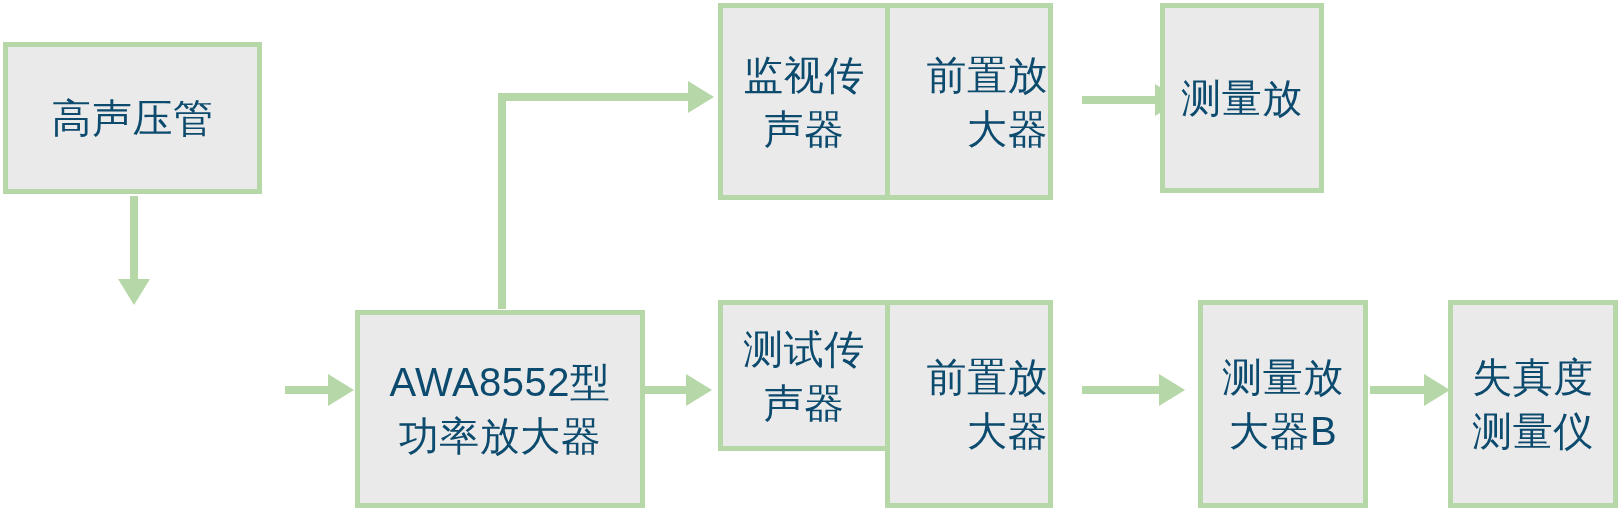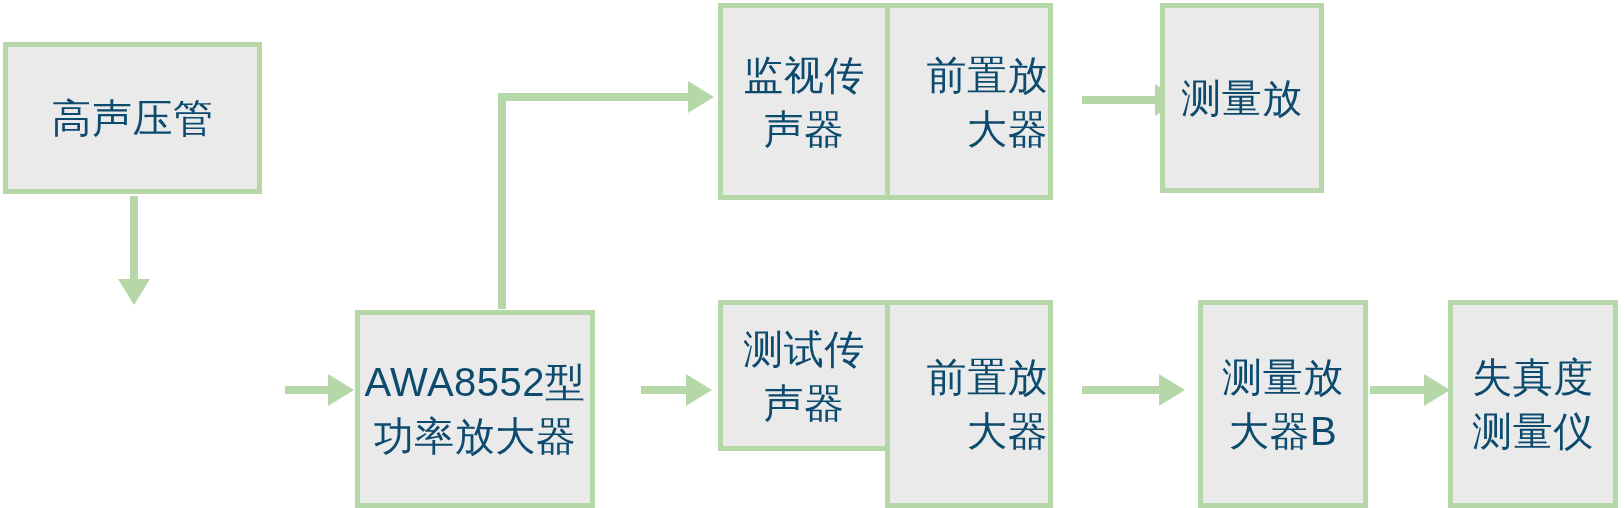--- a/index.html
+++ b/index.html
@@ -67,21 +67,21 @@
 <div id="canvas">
 
   <div class="node" style="left:3px; top:42px; width:259px; height:152px;">
     <span class="line">高声压管</span>
   </div>
 
 
   <div class="conn conn-v" style="left:130px; top:196px; height:85px;"></div>
   <div class="arrowhead arrow-down" style="left:118px; top:279px;"></div>
 
-  <div class="node" style="left:355px; top:310px; width:240px; height:198px;">
+  <div class="node" style="left:355px; top:310px; width:290px; height:198px;">
     <span class="line">AWA8552型</span>
     <span class="line">功率放大器</span>
   </div>
 
   <div class="conn conn-h" style="left:285px; top:386px; width:45px;"></div>
   <div class="arrowhead arrow-right" style="left:328px; top:374px;"></div>
 
   <div class="conn conn-v" style="left:498px; top:93px; height:216px;"></div>
   <div class="conn conn-h" style="left:498px; top:93px; width:192px;"></div>
   <div class="arrowhead arrow-right" style="left:688px; top:81px;"></div>

